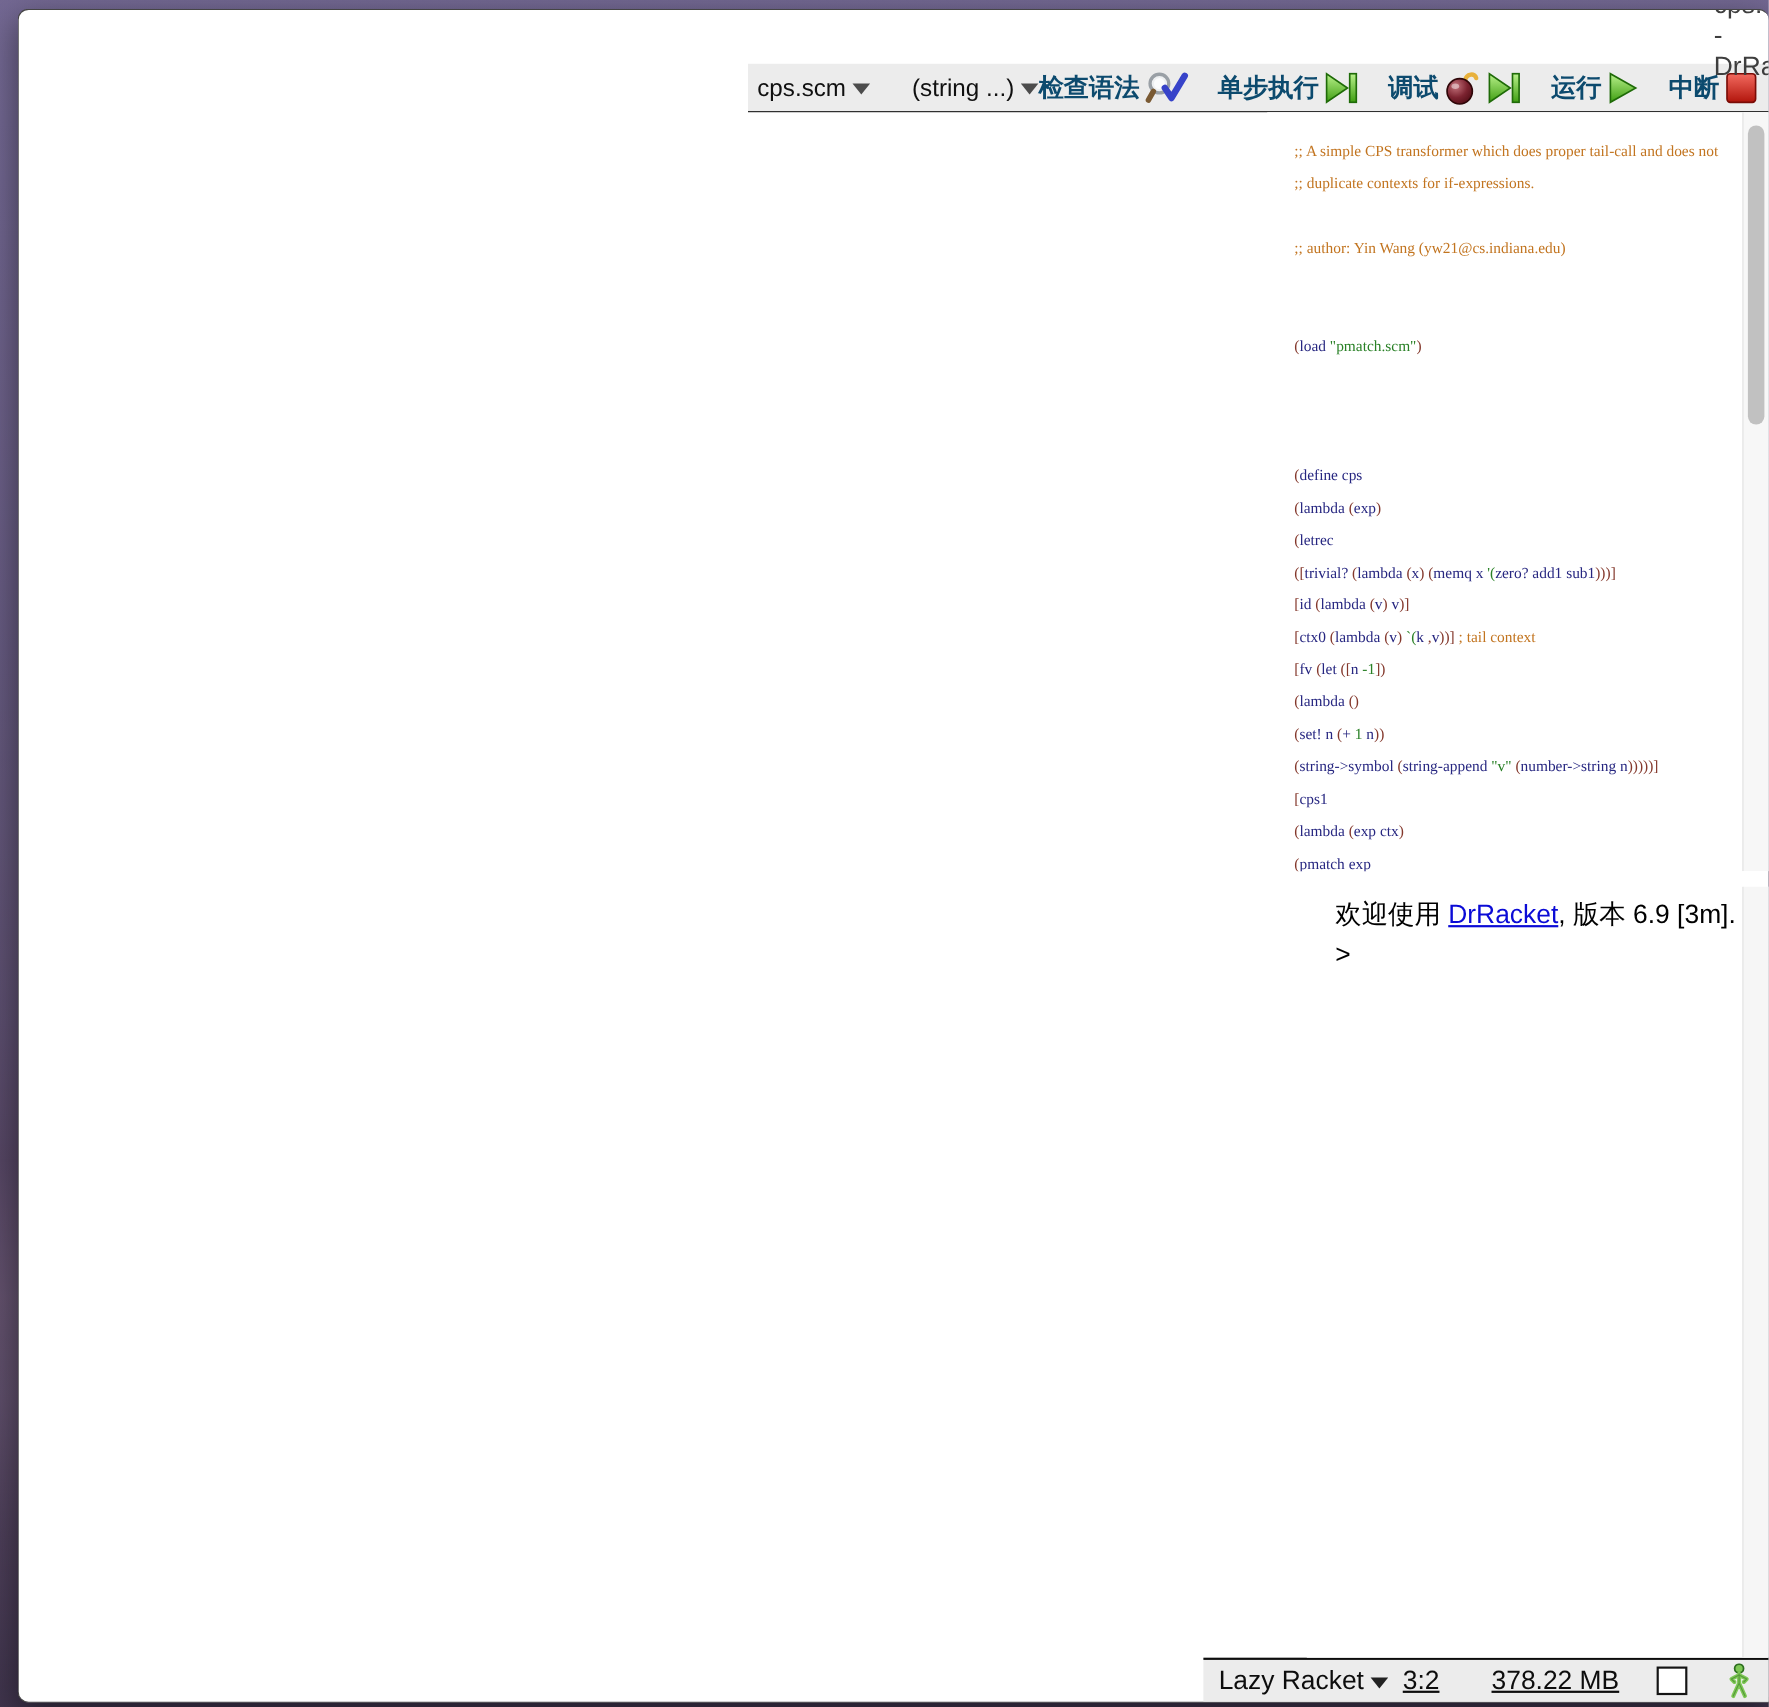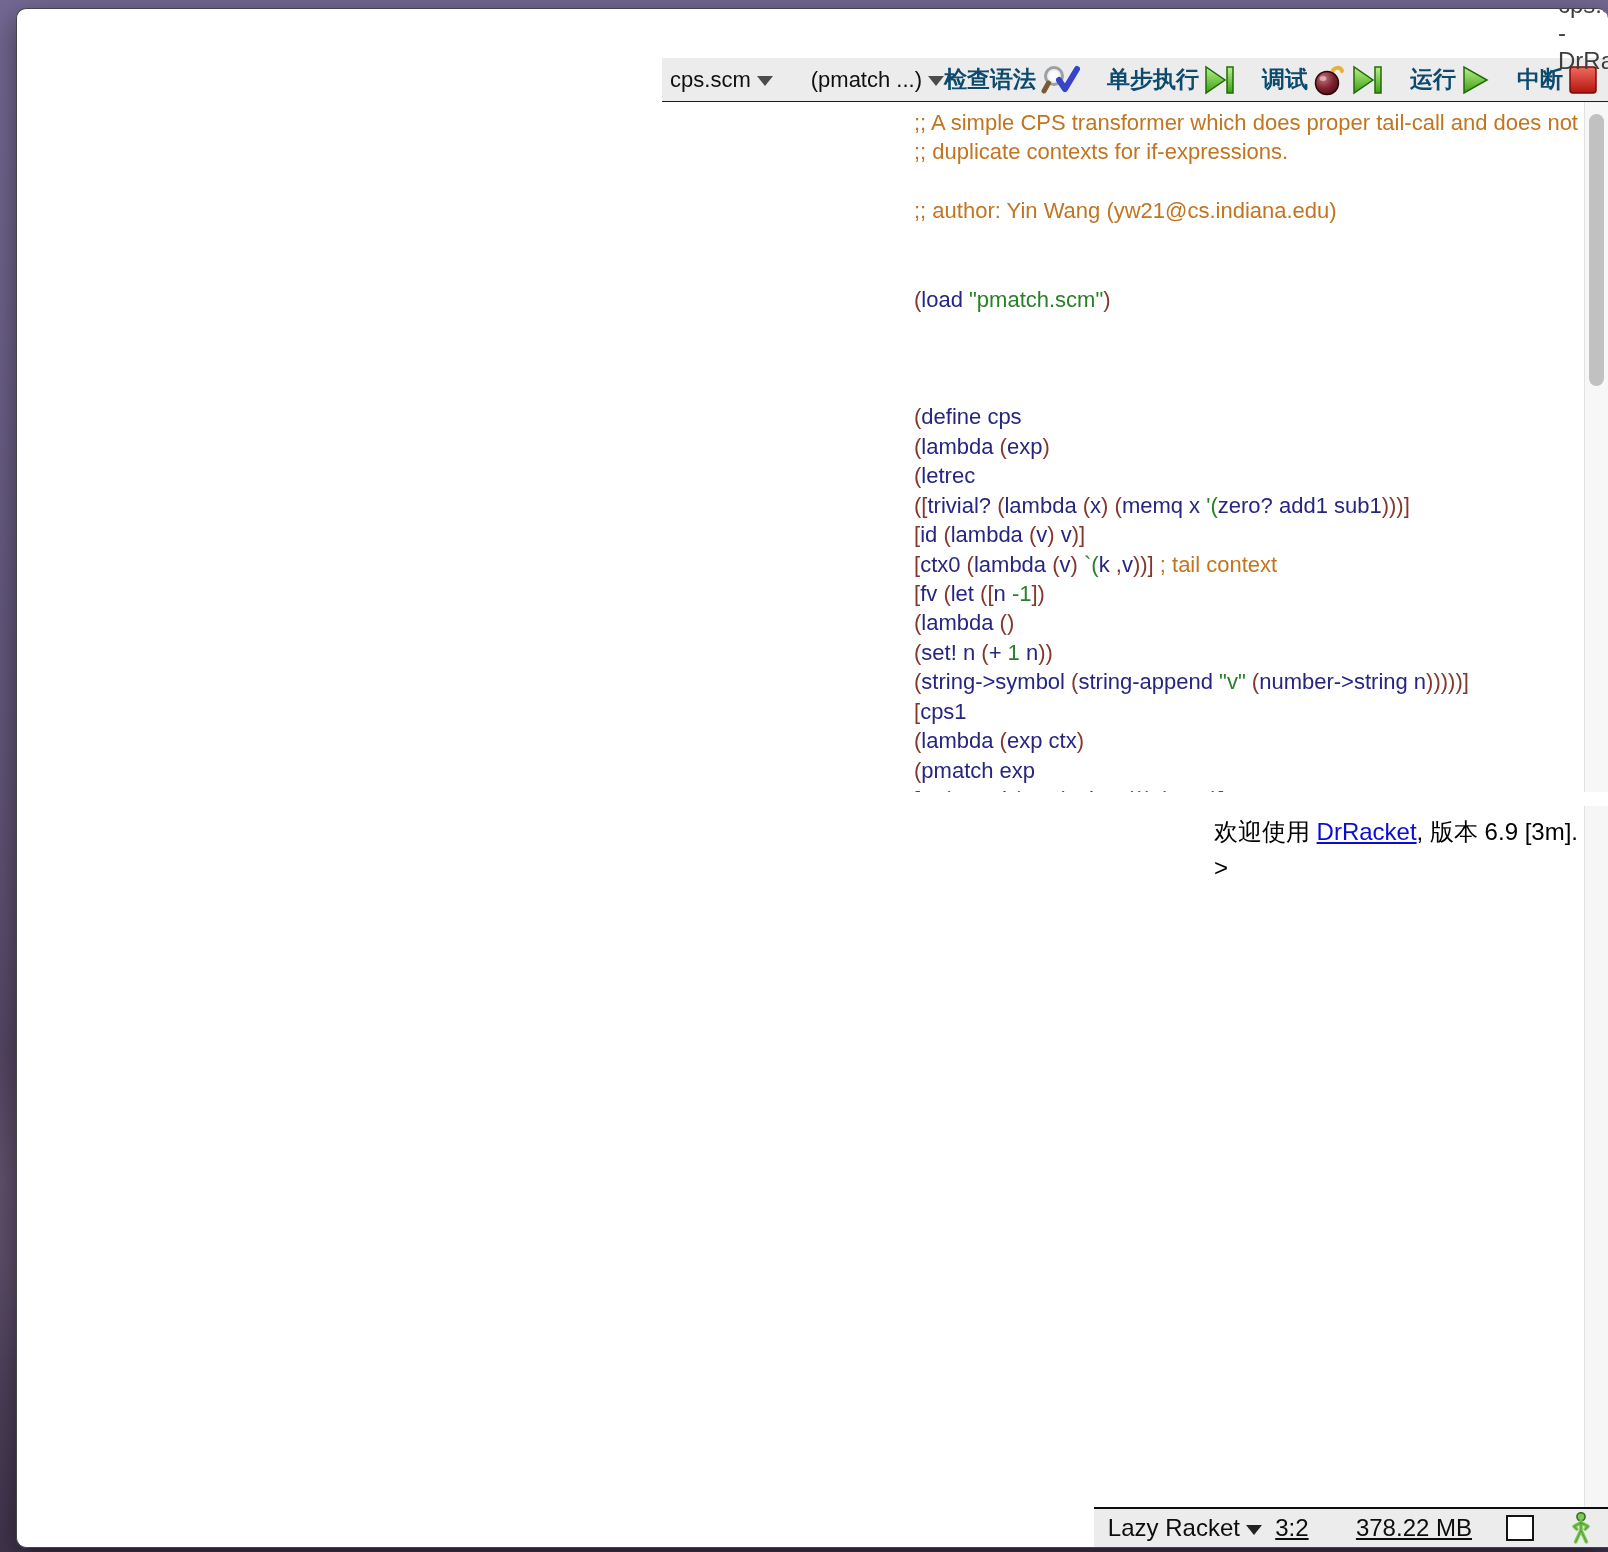--- a/index.html
+++ b/index.html
@@ -47,22 +47,22 @@
   .dd{display:flex;align-items:center;gap:6px;font-size:22px;color:#101010;cursor:default;}
   .dd .tri{width:0;height:0;border-left:8px solid transparent;border-right:8px solid transparent;border-top:10px solid #4c4c4c;margin-top:3px;}
   .tool-buttons{margin-left:auto;display:flex;align-items:center;gap:26px;}
   .tbtn{display:flex;align-items:center;gap:5px;font-size:23px;font-weight:bold;color:#0c4a6e;cursor:default;}
   .tbtn svg{display:block;}
   
   .defs{
     flex:0 0 690px;height:690px;background:#fff;position:relative;overflow:hidden;
   }
   .code{
-    margin:0;padding:6px 30px 0 9px;
-    font-family:Liberation Sans, sans-serif;font-size:22px;line-height:29.45px;
+    margin:16px;padding:6px 30px 0 9px;
+    font-family:Liberation Serif, serif;font-size:14px;line-height:29.45px;
     white-space:pre;color:#000;
   }
   .cl{height:29.45px;}
   .tk-p{color:var(--paren);}
   .tk-i{color:var(--ident);}
   .tk-g{color:var(--const);}
   .tk-c{color:var(--comment);}
   .tk-t{color:#1a1a1a;}
   .vscroll{
     position:absolute;top:0;right:0;width:24px;height:100%;
@@ -115,21 +115,21 @@
       <div class="title">cps.scm - DrRacket</div>
     </div>
 
     <div class="toolbar">
       <div class="menu-group">
         <div class="dd">
           <span>cps.scm</span>
           <span class="tri"></span>
         </div>
         <div class="dd">
-          <span>(pmatch ...)</span>
+          <span>(string ...)</span>
           <span class="tri"></span>
         </div>
       </div>
 
       <div class="tool-buttons">
         <div class="tbtn">
           <span>检查语法</span>
           <svg width="40" height="32" viewBox="0 0 40 32">
             <circle cx="13" cy="12" r="8.5" fill="#eef0f2" stroke="#9aa0a6" stroke-width="3"></circle>
             <circle cx="13" cy="12" r="5" fill="#fbfcfd" stroke="none"></circle>

